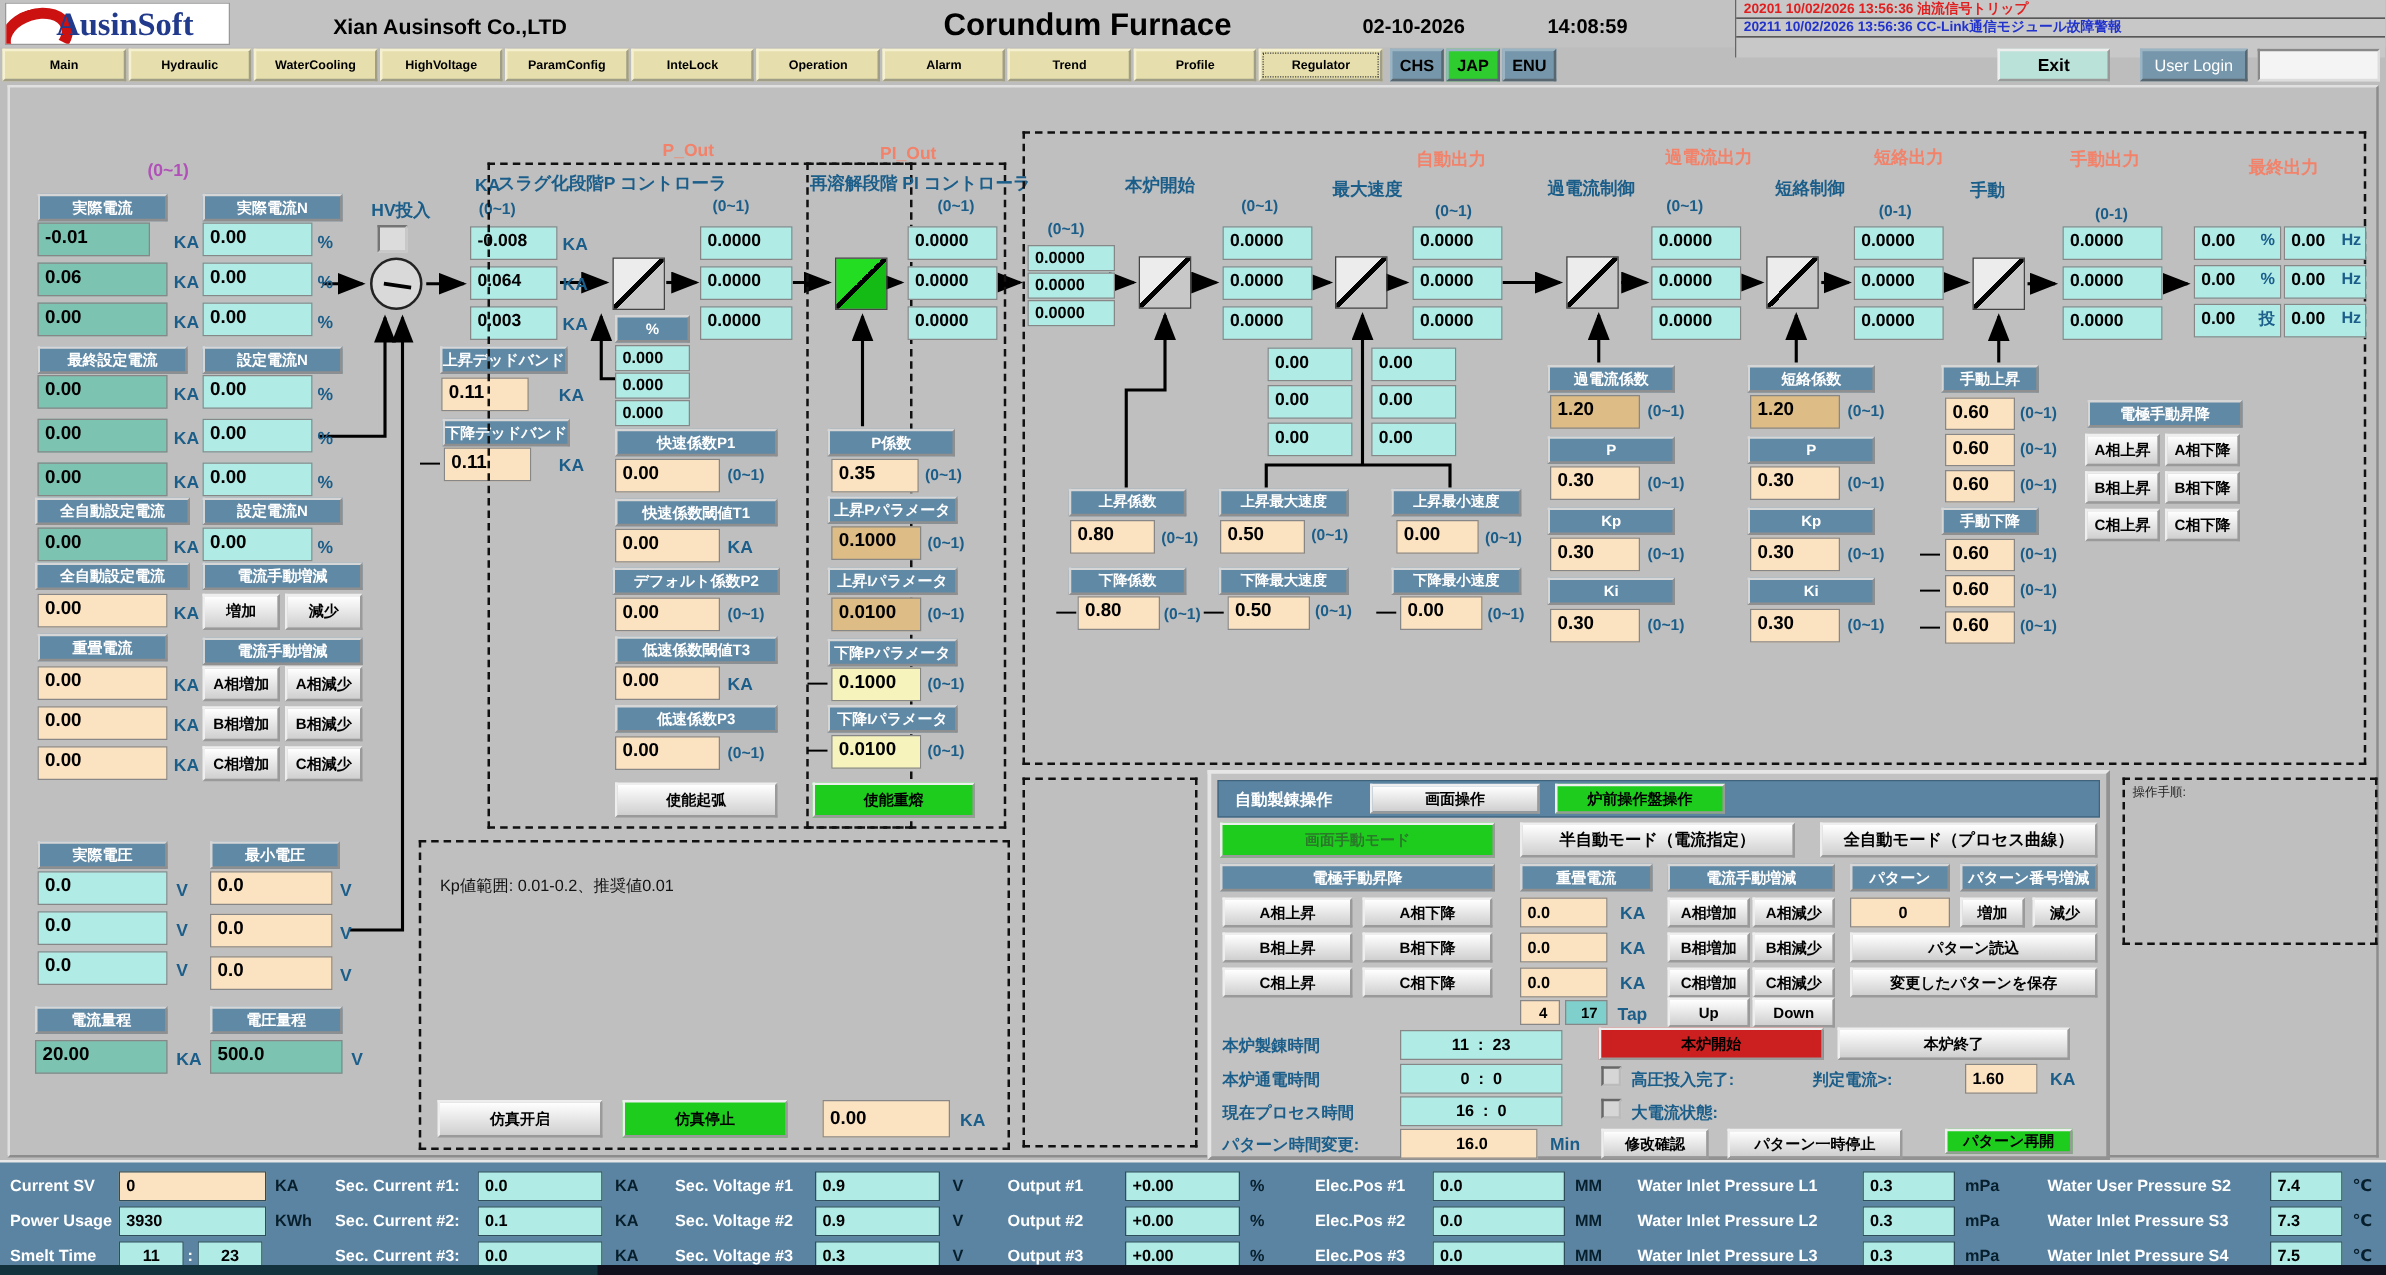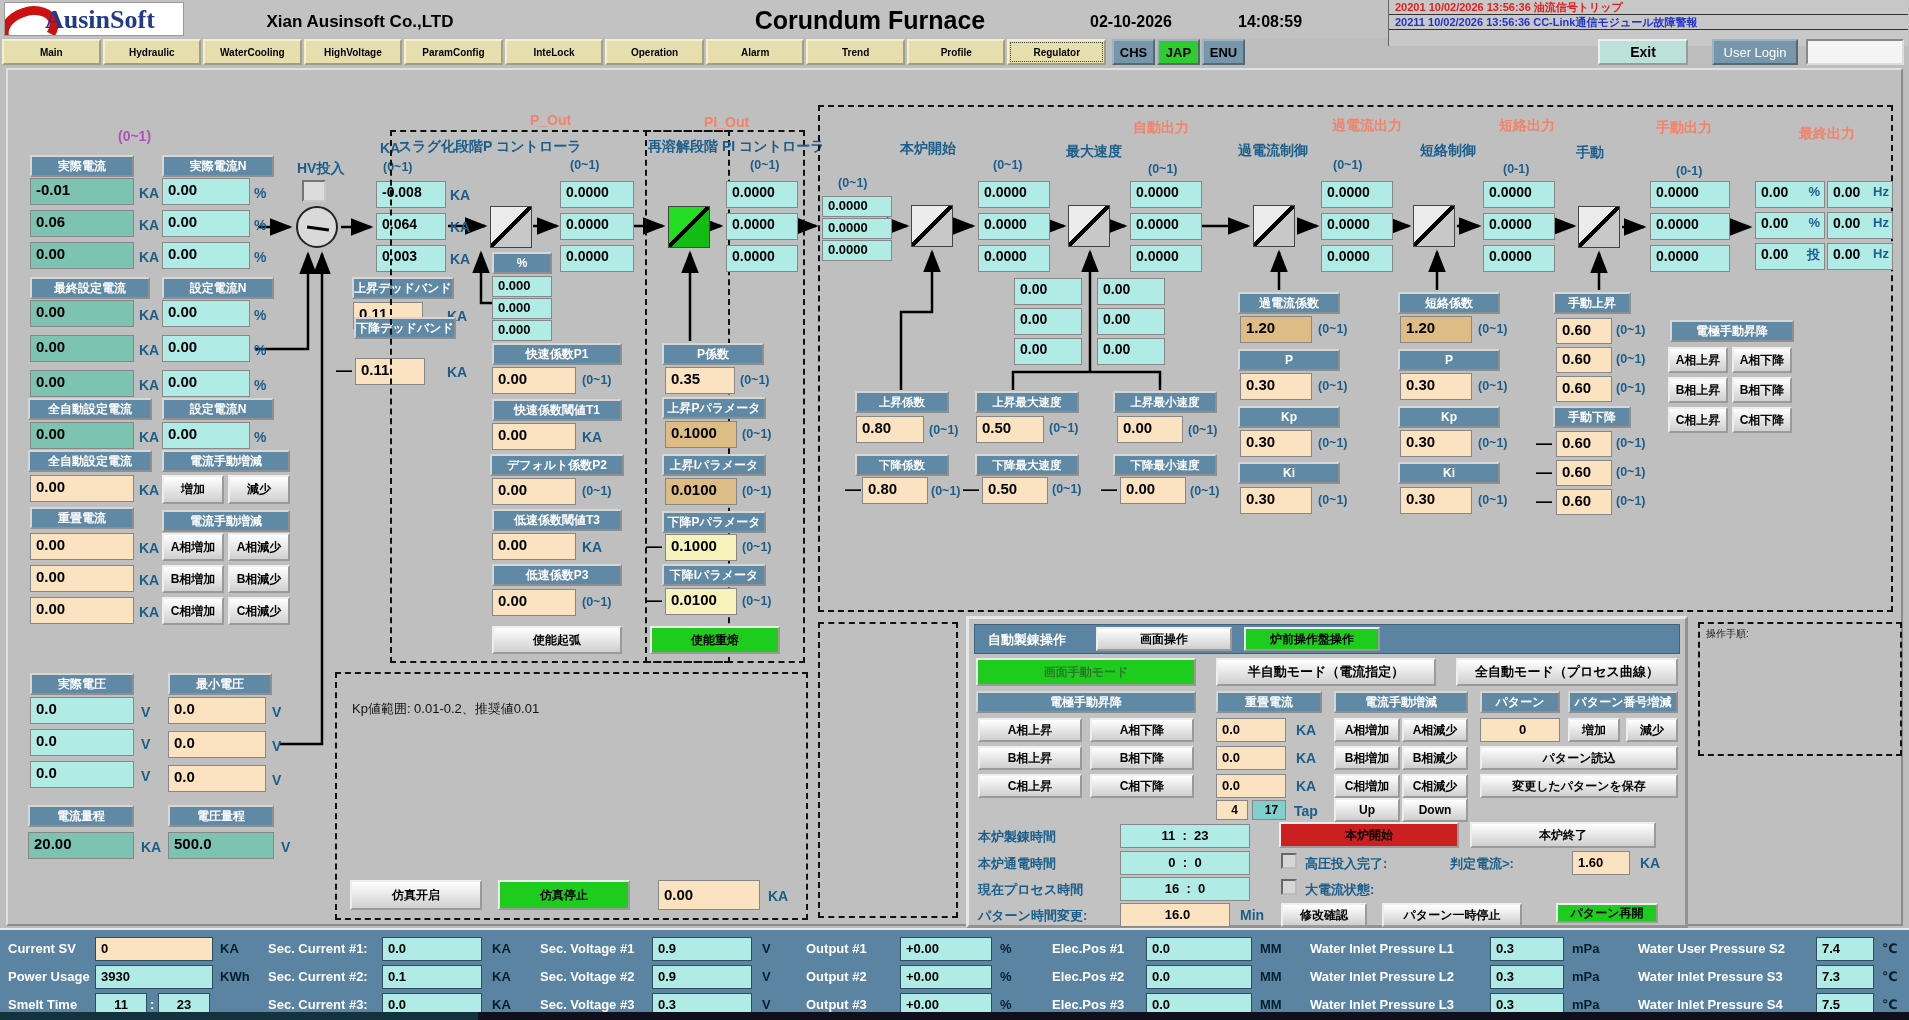--- a/index.html
+++ b/index.html
@@ -103,21 +103,21 @@
 <polyline class="fl" points="1457,226 1479,226" marker-end="url(#arw)"></polyline>
 <polyline class="fl" points="1556,226 1574,226" marker-end="url(#arw)"></polyline>
 <polyline class="fl" points="1599,290 1599,253" marker-end="url(#arw)"></polyline>
 <polyline class="fl" points="1622,227 1644,227" marker-end="url(#arw)"></polyline>
 <polyline class="fl" points="1733,227 1750,227" marker-end="url(#arw)"></polyline>
 </svg>
 
 <div class="abs purple" style="left:118px;top:128px">(0~1)</div>
 <div class="abs hdr" style="left:30px;top:155px;width:104px">実際電流</div>
 <div class="abs hdr" style="left:162px;top:155px;width:112px">実際電流N</div>
-<div class="abs val teal" style="left:30px;top:178px;width:104px">-0.01</div>
+<div class="abs val teal" style="left:30px;top:178px;width:90px">-0.01</div>
 <div class="abs val teal" style="left:30px;top:210px;width:104px">0.06</div>
 <div class="abs val teal" style="left:30px;top:242px;width:104px">0.00</div>
 <div class="abs unit" style="left:139px;top:185px">KA</div>
 <div class="abs unit" style="left:139px;top:217px">KA</div>
 <div class="abs unit" style="left:139px;top:249px">KA</div>
 <div class="abs val cyan" style="left:162px;top:178px;width:88px">0.00</div>
 <div class="abs val cyan" style="left:162px;top:210px;width:88px">0.00</div>
 <div class="abs val cyan" style="left:162px;top:242px;width:88px">0.00</div>
 <div class="abs unit" style="left:254px;top:185px">%</div>
 <div class="abs unit" style="left:254px;top:217px">%</div>
@@ -197,21 +197,21 @@
 <div class="abs val cyan" style="left:376px;top:181px;width:70px;font-size:14px">-0.008</div>
 <div class="abs val cyan" style="left:376px;top:213px;width:70px;font-size:14px">0.064</div>
 <div class="abs val cyan" style="left:376px;top:245px;width:70px;font-size:14px">0.003</div>
 <div class="abs unit" style="left:450px;top:187px">KA</div>
 <div class="abs unit" style="left:450px;top:219px">KA</div>
 <div class="abs unit" style="left:450px;top:251px">KA</div>
 
 <div class="abs hdr" style="left:352px;top:277px;width:102px">上昇デッドバンド</div>
 <div class="abs val peach" style="left:353px;top:302px;width:70px">0.11</div>
 <div class="abs unit" style="left:447px;top:308px">KA</div>
-<div class="abs hdr" style="left:354px;top:317px;width:102px">下降デッドバンド</div>
+<div class="abs hdr" style="left:354px;top:335px;width:102px">下降デッドバンド</div>
 <div class="abs" style="left:336px;top:362px;font-weight:bold">—</div>
 <div class="abs val peach" style="left:355px;top:358px;width:70px">0.11</div>
 <div class="abs unit" style="left:447px;top:364px">KA</div>
 
 <div class="abs salmon" style="left:530px;top:112px">P_Out</div>
 <div class="abs dash" style="left:390px;top:130px;width:340px;height:533px"></div>
 <div class="abs lbl" style="left:398px;top:138px;width:328px;overflow:hidden">スラグ化段階P コントローラ</div>
 <div class="abs rng" style="left:570px;top:158px">(0~1)</div>
 <div class="abs lim" style="left:490px;top:206px"></div>
 <div class="abs val cyan" style="left:560px;top:181px;width:74px;font-size:14px">0.0000</div>

